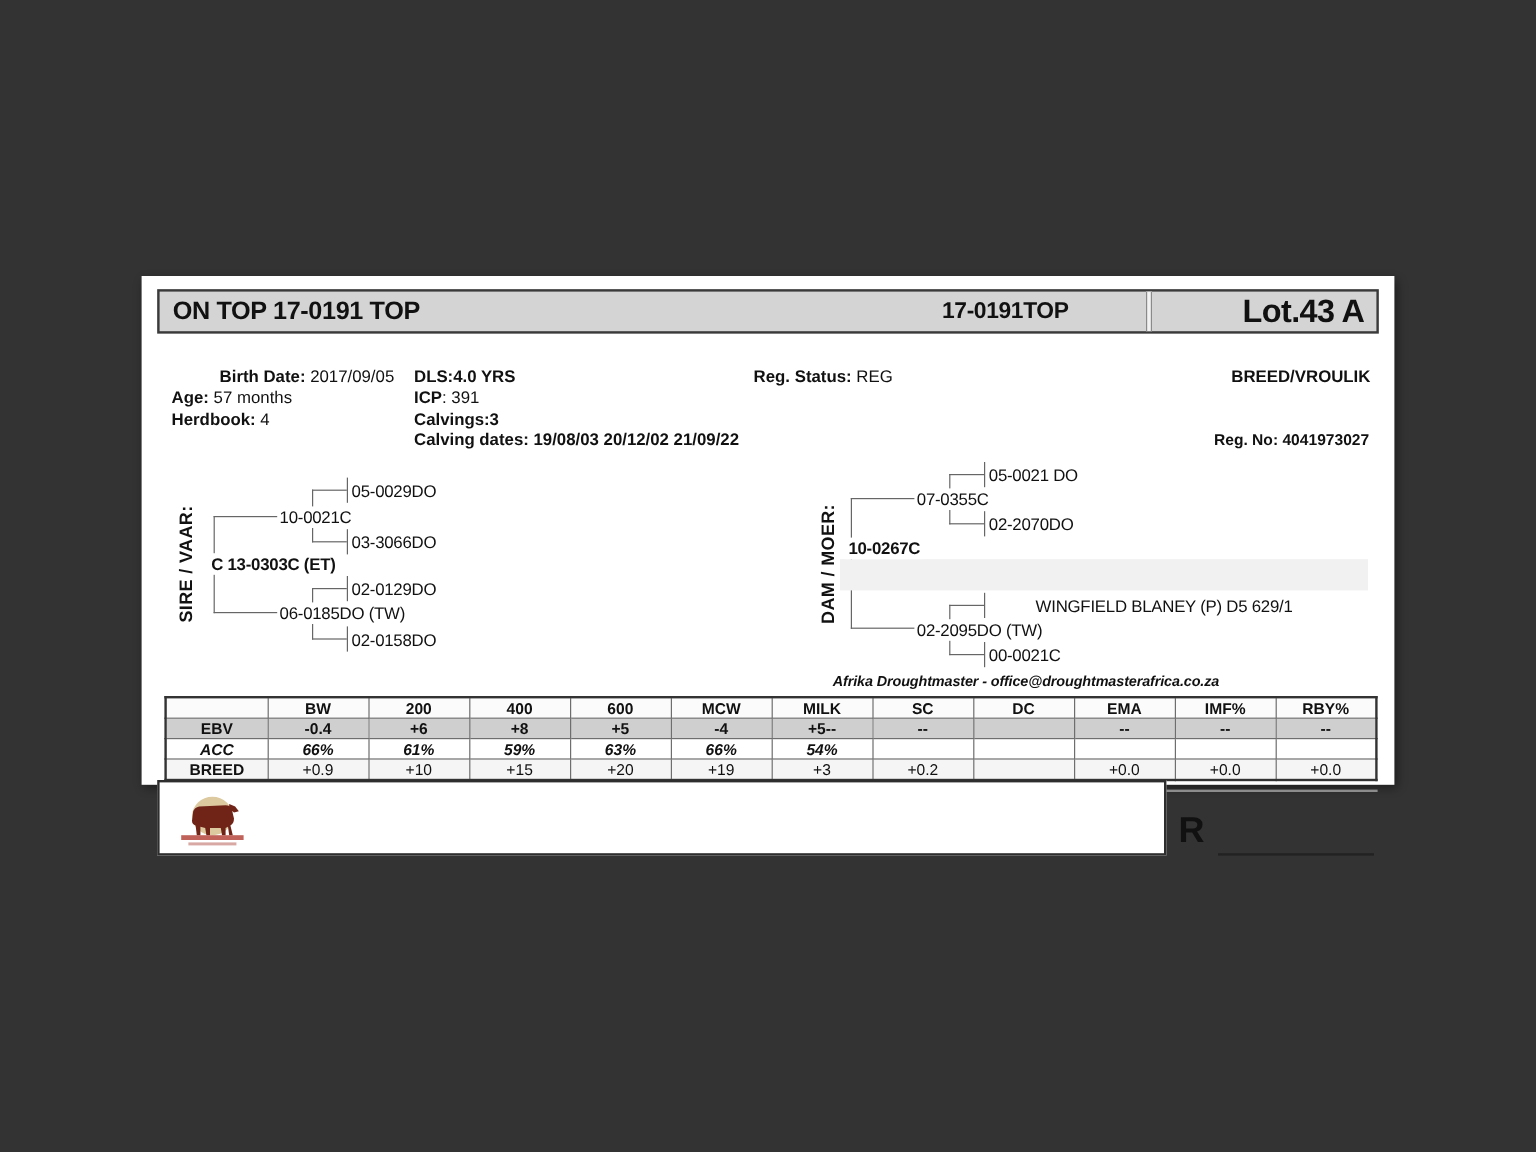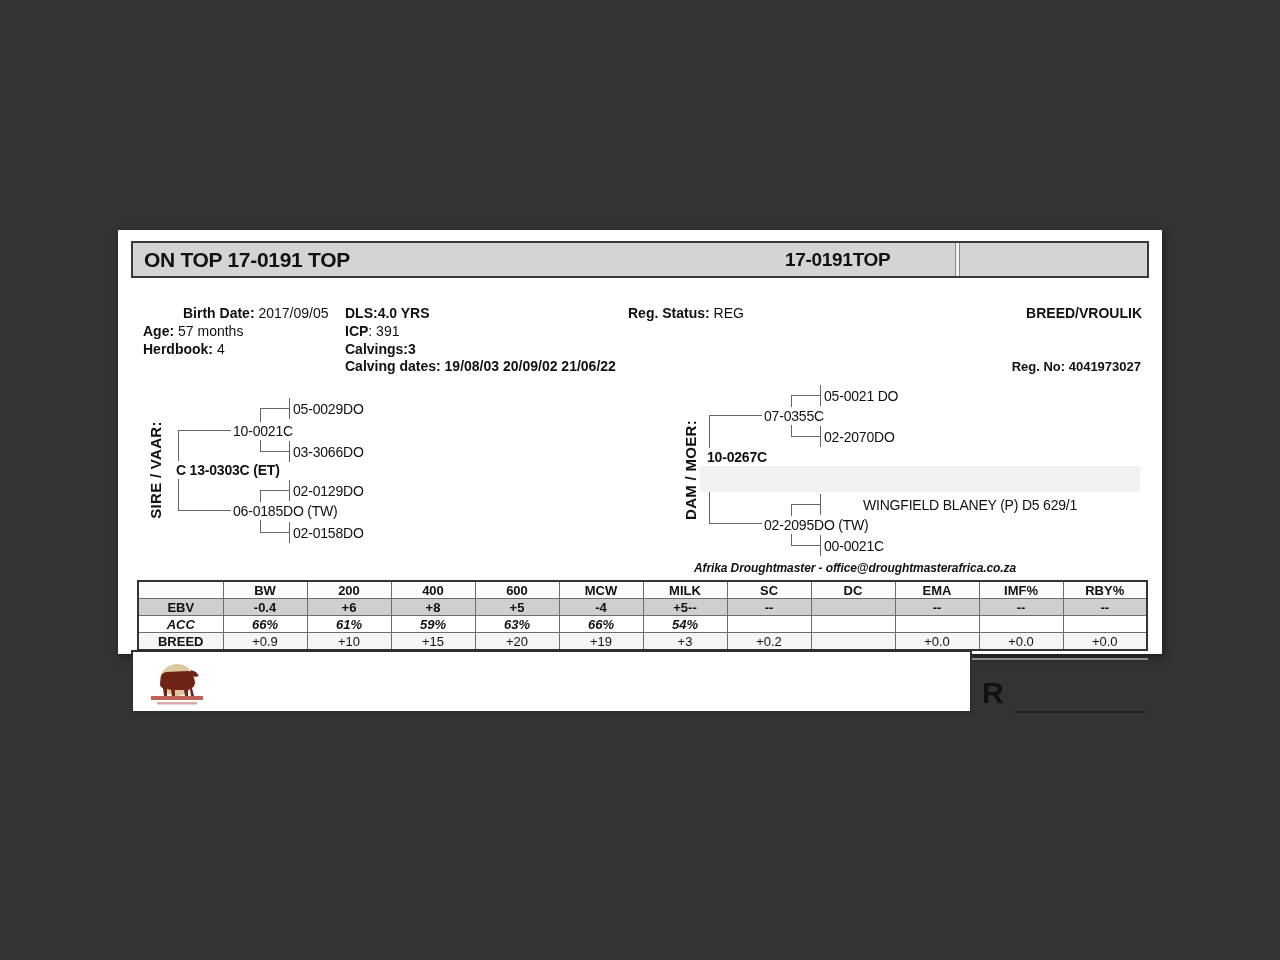--- a/index.html
+++ b/index.html
@@ -79,38 +79,39 @@
 </style>
 </head>
 <body>
 
 <div class="card">
 
   <div class="hdr1">
     <span class="name">ON TOP 17-0191 TOP</span>
     <span class="tag">17-0191TOP</span>
     <span class="divider"></span>
+    <span class="lot">Lot.43 A</span>
   </div>
 
 
   <div class="dl" style="left:25px;top:75px;margin-left:40px;">
     <b>Birth Date:</b><span> 2017/09/05</span>
   </div>
   <div class="dl" style="left:25px;top:93px;">
     <b>Age:</b><span> 57 months</span>
   </div>
   <div class="dl" style="left:25px;top:111px;">
     <b>Herdbook:</b><span> 4</span>
   </div>
   <div class="dl" style="left:227px;top:75px;font-weight:bold;">DLS:4.0 YRS</div>
   <div class="dl" style="left:227px;top:93px;">
     <b>ICP</b><span>: 391</span>
   </div>
   <div class="dl" style="left:227px;top:111px;font-weight:bold;">Calvings:3</div>
-  <div class="dl" style="left:227px;top:128px;font-weight:bold;">Calving dates: 19/08/03 20/09/02 21/06/22</div>
+  <div class="dl" style="left:227px;top:128px;font-weight:bold;">Calving dates: 19/08/03 20/12/02 21/09/22</div>
   <div class="dl" style="left:510px;top:75px;">
     <b>Reg. Status:</b><span> REG</span>
   </div>
   <div class="dl" style="right:20px;top:75px;font-weight:bold;">BREED/VROULIK</div>
   <div class="dl" style="right:21px;top:129px;font-weight:bold;font-size:13px;">Reg. No: 4041973027</div>
 
   <div class="vlabel" style="left:-21px;top:230px;">SIRE / VAAR:</div>
   <div class="pline" style="left:60px;top:200px;width:1px;height:81px;"></div>
   <div class="pline" style="left:60px;top:200px;width:82px;height:1px;"></div>
   <div class="pline" style="left:60px;top:280px;width:82px;height:1px;"></div>

